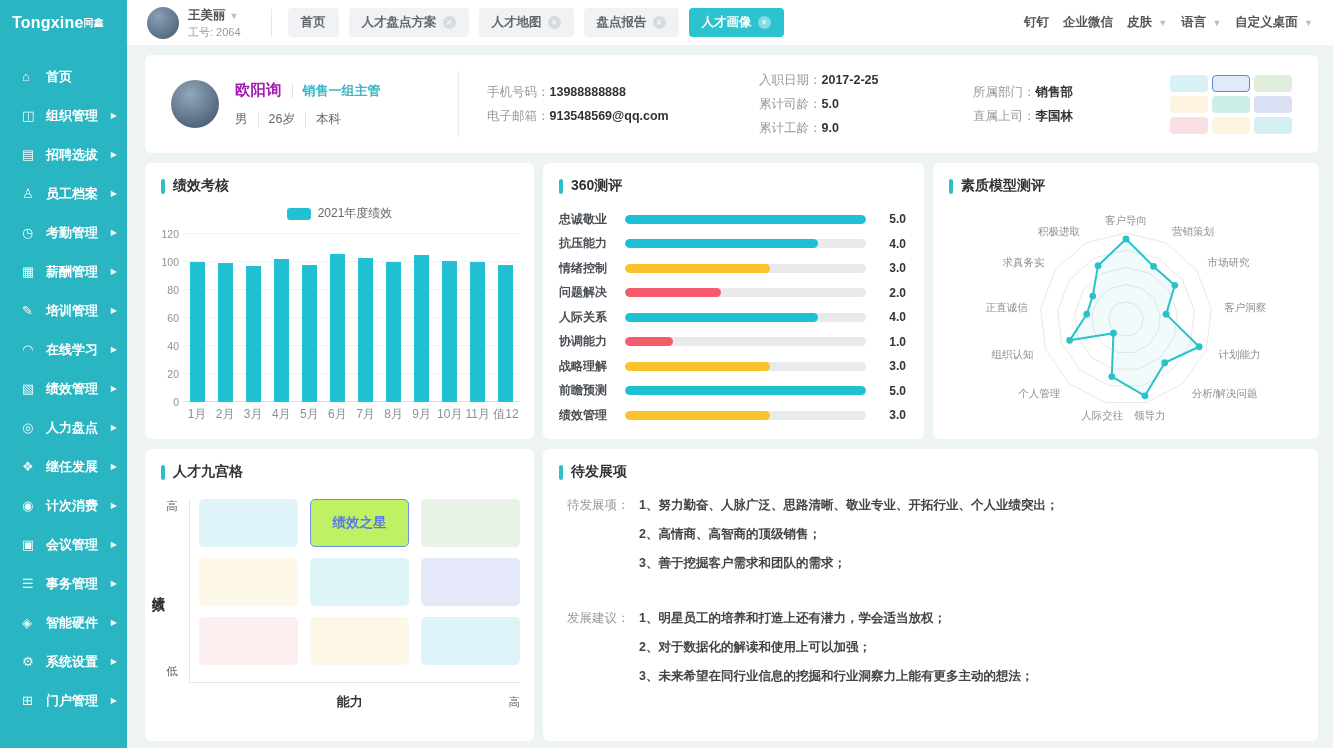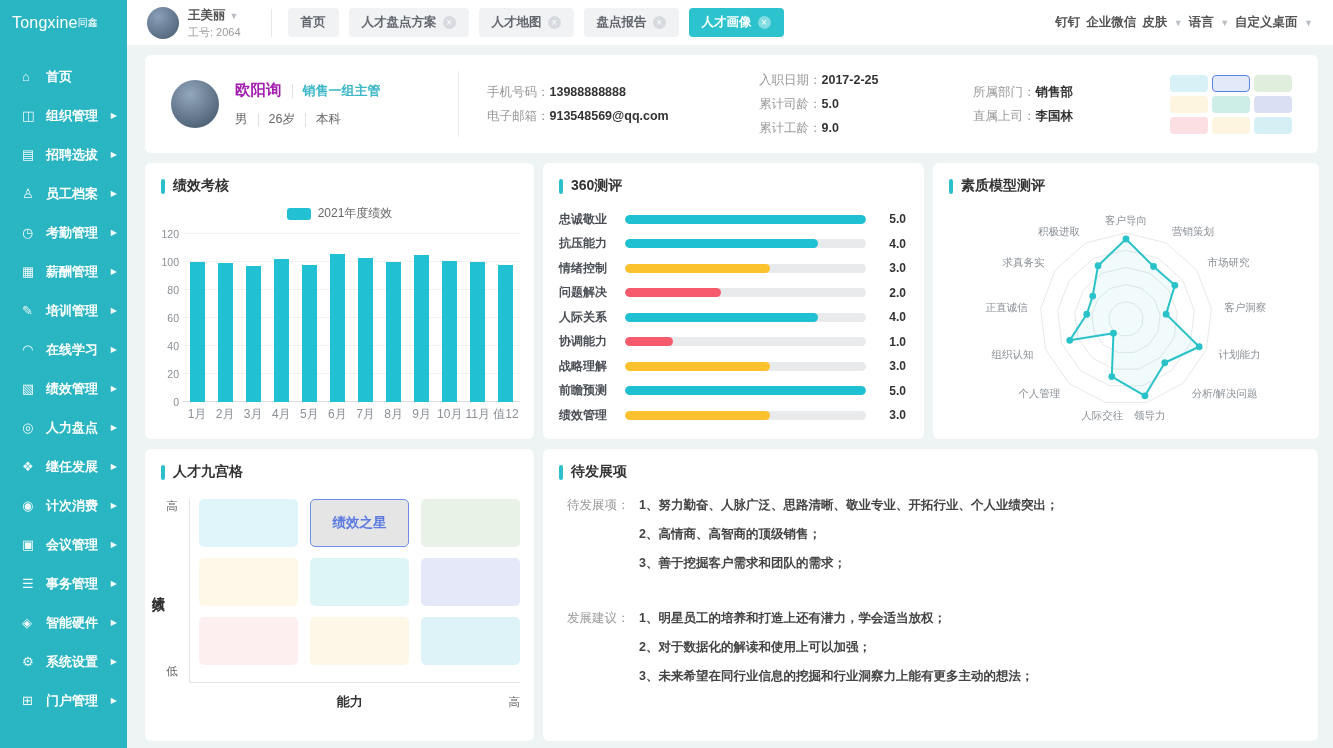--- a/index.html
+++ b/index.html
@@ -1,21 +1,21 @@
 <!DOCTYPE html>
 <html><head>
 <meta charset="utf-8">
 <style>
   * { margin:0; padding:0; box-sizing:border-box; }
   html,body { width:1333px; height:748px; overflow:hidden; font-family:"Liberation Sans","DejaVu Sans",sans-serif; background:#eef3f4; }
   .app { display:flex; width:100%; height:100%; }
 
   
   .sidebar { width:127px; background:#2ab5c2; flex-shrink:0; color:#fff; }
-  .logo { height:45px; display:flex; align-items:center; padding-left:12px; font-weight:normal; font-size:16px; letter-spacing:.2px; white-space:nowrap; }
+  .logo { height:45px; display:flex; align-items:center; padding-left:12px; font-weight:bold; font-size:16px; letter-spacing:.2px; white-space:nowrap; }
   .logo .cn { font-size:10px; }
   .side-nav { padding-top:12px; }
   .side-item { height:39px; display:flex; align-items:center; padding:0 10px 0 22px; font-size:13px; cursor:pointer; }
   .side-item .s-icon { width:15px; font-size:13px; opacity:.92; margin-right:9px; font-weight:normal; }
   .side-item .s-label { font-weight:bold; flex:1; white-space:nowrap; }
   .side-item .s-arrow { font-size:8px; opacity:.95; }
 
   
   .main { flex:1; display:flex; flex-direction:column; min-width:0; }
   .topbar { height:45px; background:#fff; display:flex; align-items:center; padding:0 20px; flex-shrink:0; }
@@ -23,21 +23,21 @@
   .tb-user { line-height:14px; margin-right:14px; }
   .tb-name { font-size:12.5px; color:#555; font-weight:bold; }
   .tb-caret { color:#b9bec4; font-size:9px; margin-left:4px; }
   .tb-empno { font-size:11px; color:#999; margin-top:2px; }
   .tb-div { width:1px; height:28px; background:#e6e8eb; margin:0 16px; }
   .tabs { display:flex; align-items:center; gap:10px; flex:1; }
   .tab { background:#f0f2f4; color:#61666d; font-size:12.5px; font-weight:bold; padding:6px 13px; border-radius:4px; display:flex; align-items:center; gap:6px; cursor:pointer; white-space:nowrap; }
   .tab.active { background:#2cc3cf; color:#fff; }
   .tab-close { width:13px; height:13px; border-radius:50%; background:#d7dade; color:#fff; font-size:10px; line-height:13px; text-align:center; font-weight:normal; }
   .tab.active .tab-close { background:rgba(255,255,255,.4); }
-  .tb-links { display:flex; align-items:center; gap:6px; }
+  .tb-links { display:flex; align-items:center; gap:14px;font-family:Liberation Serif, serif; }
   .tb-link { font-size:12.5px; color:#555; font-weight:bold; cursor:pointer; white-space:nowrap; }
   .tb-link .tb-caret { font-size:9px; }
 
   .content { flex:1; padding:10px 15px 0 18px; overflow:hidden; }
   .card { background:#fff; border-radius:6px; }
   .sec-head { display:flex; align-items:center; padding:14px 16px 0 16px; }
   .sec-bar { width:4px; height:15px; background:#2cc0cd; border-radius:2px; margin-right:8px; }
   .sec-title { font-size:14px; font-weight:bold; color:#333; }
 
   
@@ -481,21 +481,21 @@
             </div>
           <div class="ng-body">
             <div class="ng-yaxis">
               <span class="ng-hi-lo">高</span>
               <span class="ng-ylabel">绩效</span>
               <span class="ng-hi-lo">低</span>
             </div>
             <div class="ng-grid-area">
               <div class="ng-grid" id="ng-grid">
                   <div class="ng-cell" style="background: rgb(223, 245, 249);"></div>
-                  <div class="ng-cell sel" style="background: #e5e5e5;">
+                  <div class="ng-cell sel" style="background: #bef264;">
                     <span class="ng-cell-label">绩效之星</span>
                   </div>
                   <div class="ng-cell" style="background: rgb(232, 242, 230);"></div>
                   <div class="ng-cell" style="background: rgb(253, 248, 232);"></div>
                   <div class="ng-cell" style="background: rgb(222, 245, 248);"></div>
                   <div class="ng-cell" style="background: rgb(228, 232, 248);"></div>
                   <div class="ng-cell" style="background: rgb(253, 239, 240);"></div>
                   <div class="ng-cell" style="background: rgb(253, 247, 232);"></div>
                   <div class="ng-cell" style="background: rgb(222, 243, 248);"></div>
                 </div>

